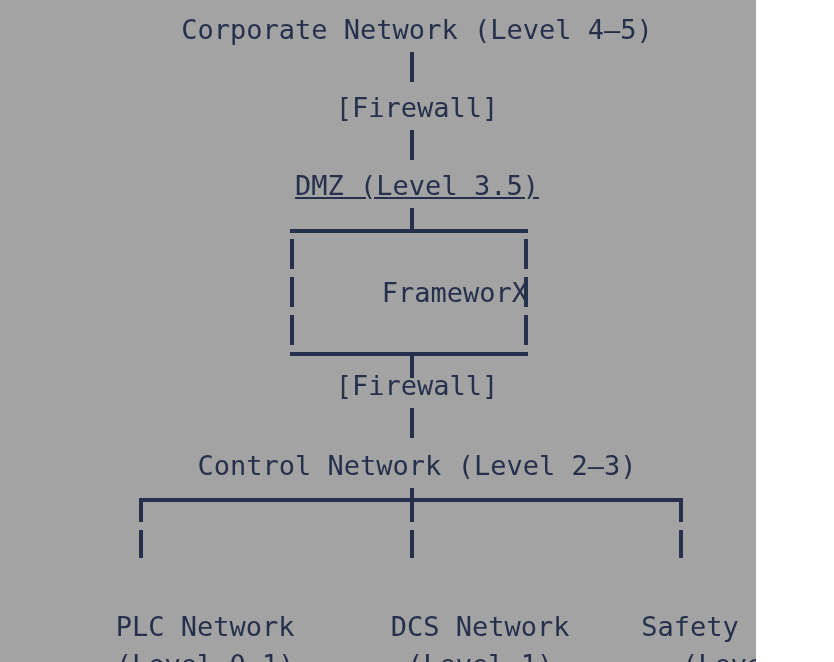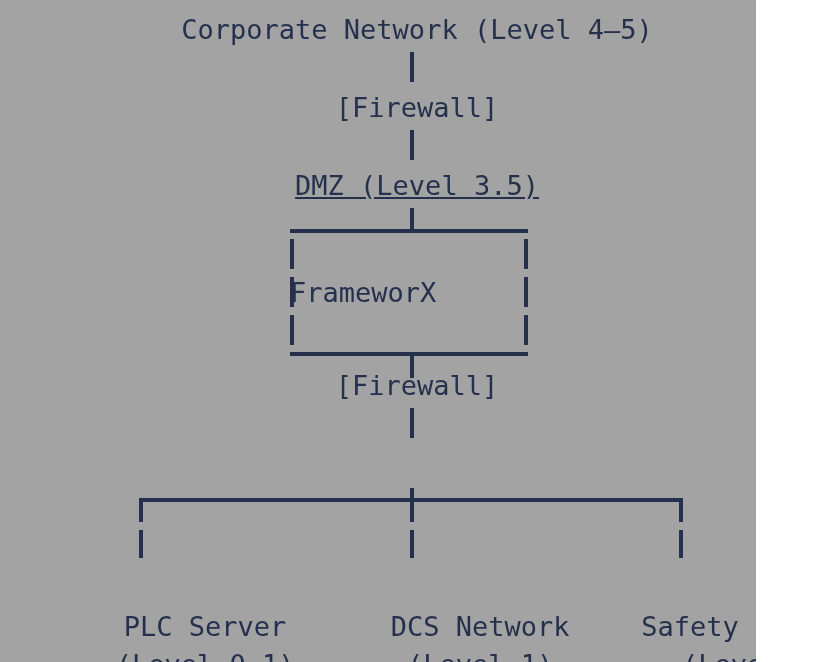--- a/index.html
+++ b/index.html
@@ -75,21 +75,21 @@
   #server-box .bx-right { right: 0; }
 
   #server-box .bx-label {
     position: absolute;
     left: 0;
     top: 0;
     width: 238px;
     height: 127px;
     display: flex;
     flex-direction: column;
-    align-items: flex-start;
+    align-items: flex-end;
     justify-content: center;
     font-size: 27px;
     line-height: 40px;
     white-space: pre;
     color: #25304d;
   }
 
   
   #branch {
     position: absolute;
@@ -147,37 +147,38 @@
       <div>FrameworX</div>
     </div>
   </div>
 
   <div class="connector" style="top:356px; height:22px;"></div>
 
   <div class="row" style="top:366px;">[Firewall]</div>
 
   <div class="connector" style="top:408px; height:30px;"></div>
 
+  <div class="row" style="top:446px;">Control Network (Level 2–3)</div>
 
   <div class="connector" style="top:488px; height:16px;"></div>
 
   <div id="branch">
     <div class="bar"></div>
 
     <div class="drop drop-stub" style="left:139px;"></div>
     <div class="drop drop-tail" style="left:139px;"></div>
 
     <div class="drop drop-stub" style="left:410px;"></div>
     <div class="drop drop-tail" style="left:410px;"></div>
 
     <div class="drop drop-stub" style="left:679px;"></div>
     <div class="drop drop-tail" style="left:679px;"></div>
   </div>
 
   <div class="row row-tight" style="top:570px;">
-    <span style="display:inline-block; width:280px; text-align:center;">PLC Server</span><span style="display:inline-block; width:270px; text-align:center;">DCS Network</span><span style="display:inline-block; width:280px; text-align:center;">Safety Network</span>
+    <span style="display:inline-block; width:280px; text-align:center;">PLC Network</span><span style="display:inline-block; width:270px; text-align:center;">DCS Network</span><span style="display:inline-block; width:280px; text-align:center;">Safety Network</span>
   </div>
 
   <div class="row row-tight" style="top:608px;">
     <span style="display:inline-block; width:280px; text-align:center;">(Level 0–1)</span><span style="display:inline-block; width:270px; text-align:center;">(Level 1)</span><span style="display:inline-block; width:280px; text-align:center;">(Level 0)</span>
   </div>
 
 </div>
 
 </body></html>

